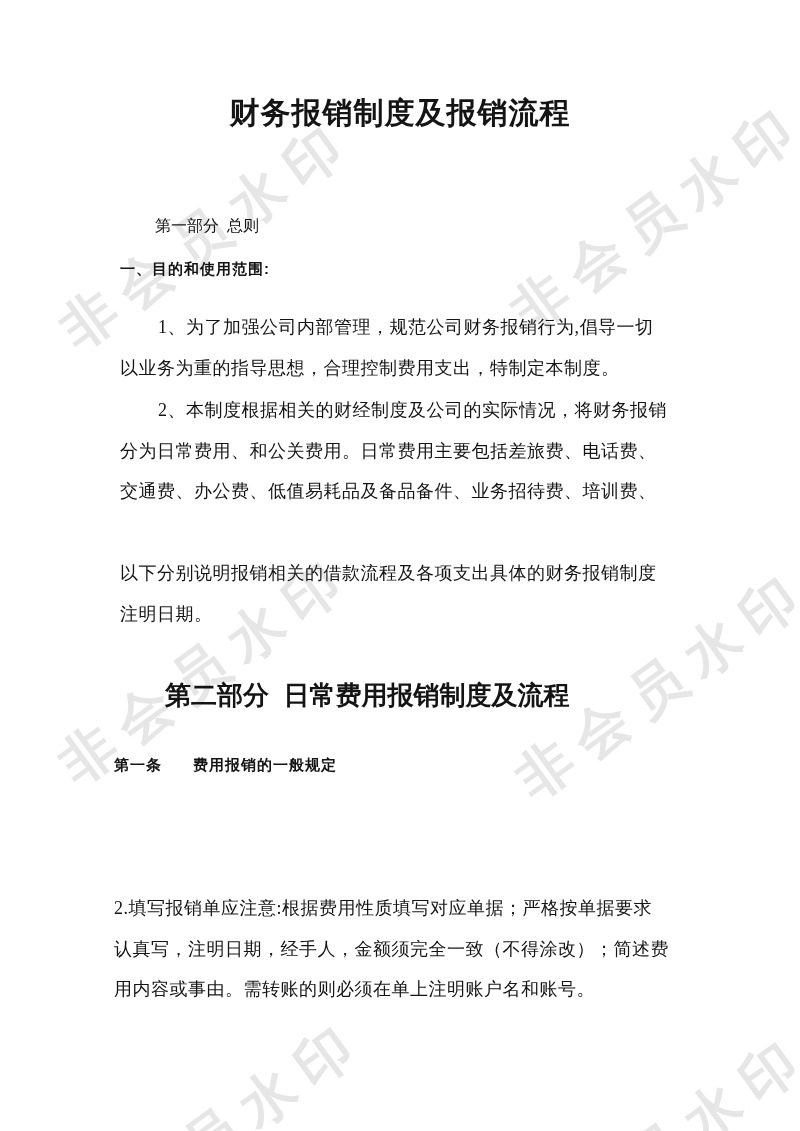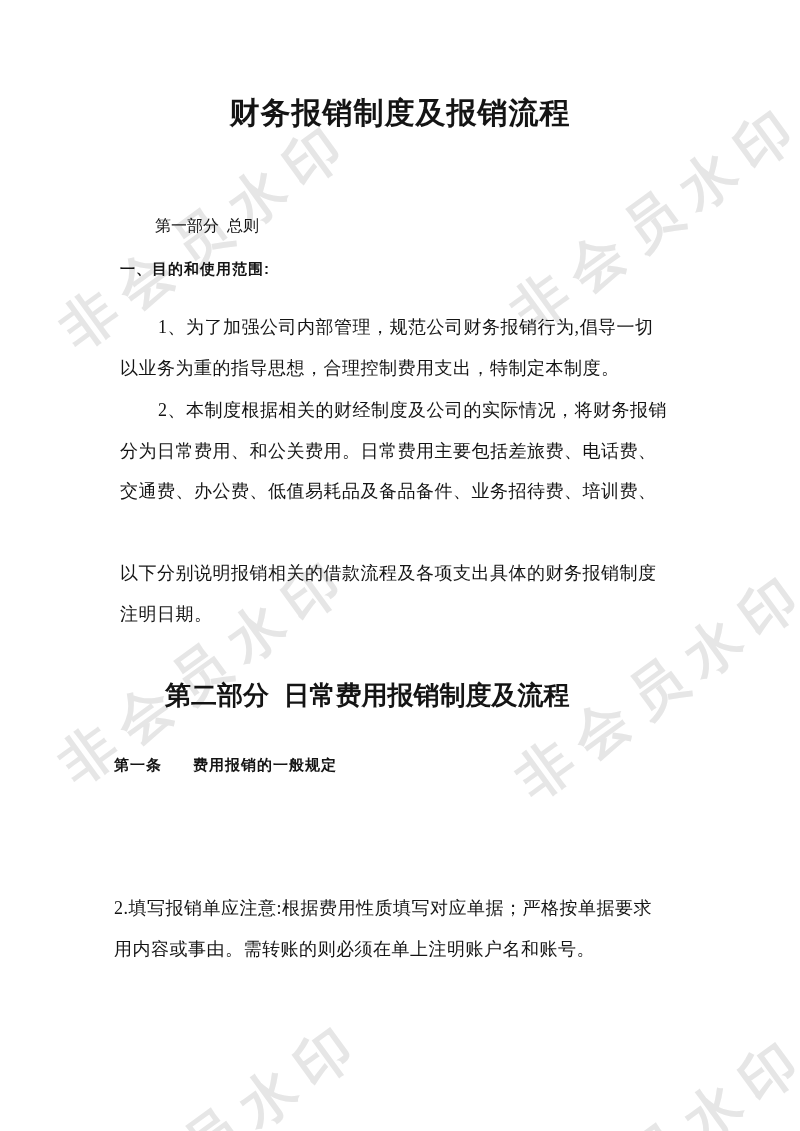--- a/index.html
+++ b/index.html
@@ -129,17 +129,18 @@
 
     <h2 class="h-part h-part2">第二部分  日常费用报销制度及流程</h2>
 
     <h3 class="h-hei h-art1">第一条      费用报销的一般规定</h3>
 
     <div class="para p-item1">
     </div>
 
     <div class="para p-item2">
       <div class="line">2.填写报销单应注意:根据费用性质填写对应单据；严格按单据要求</div>
+      <div class="line">认真写，注明日期，经手人，金额须完全一致（不得涂改）；简述费</div>
       <div class="line">用内容或事由。需转账的则必须在单上注明账户名和账号。</div>
     </div>
 
   </div>
 </div>
 
 </body></html>

